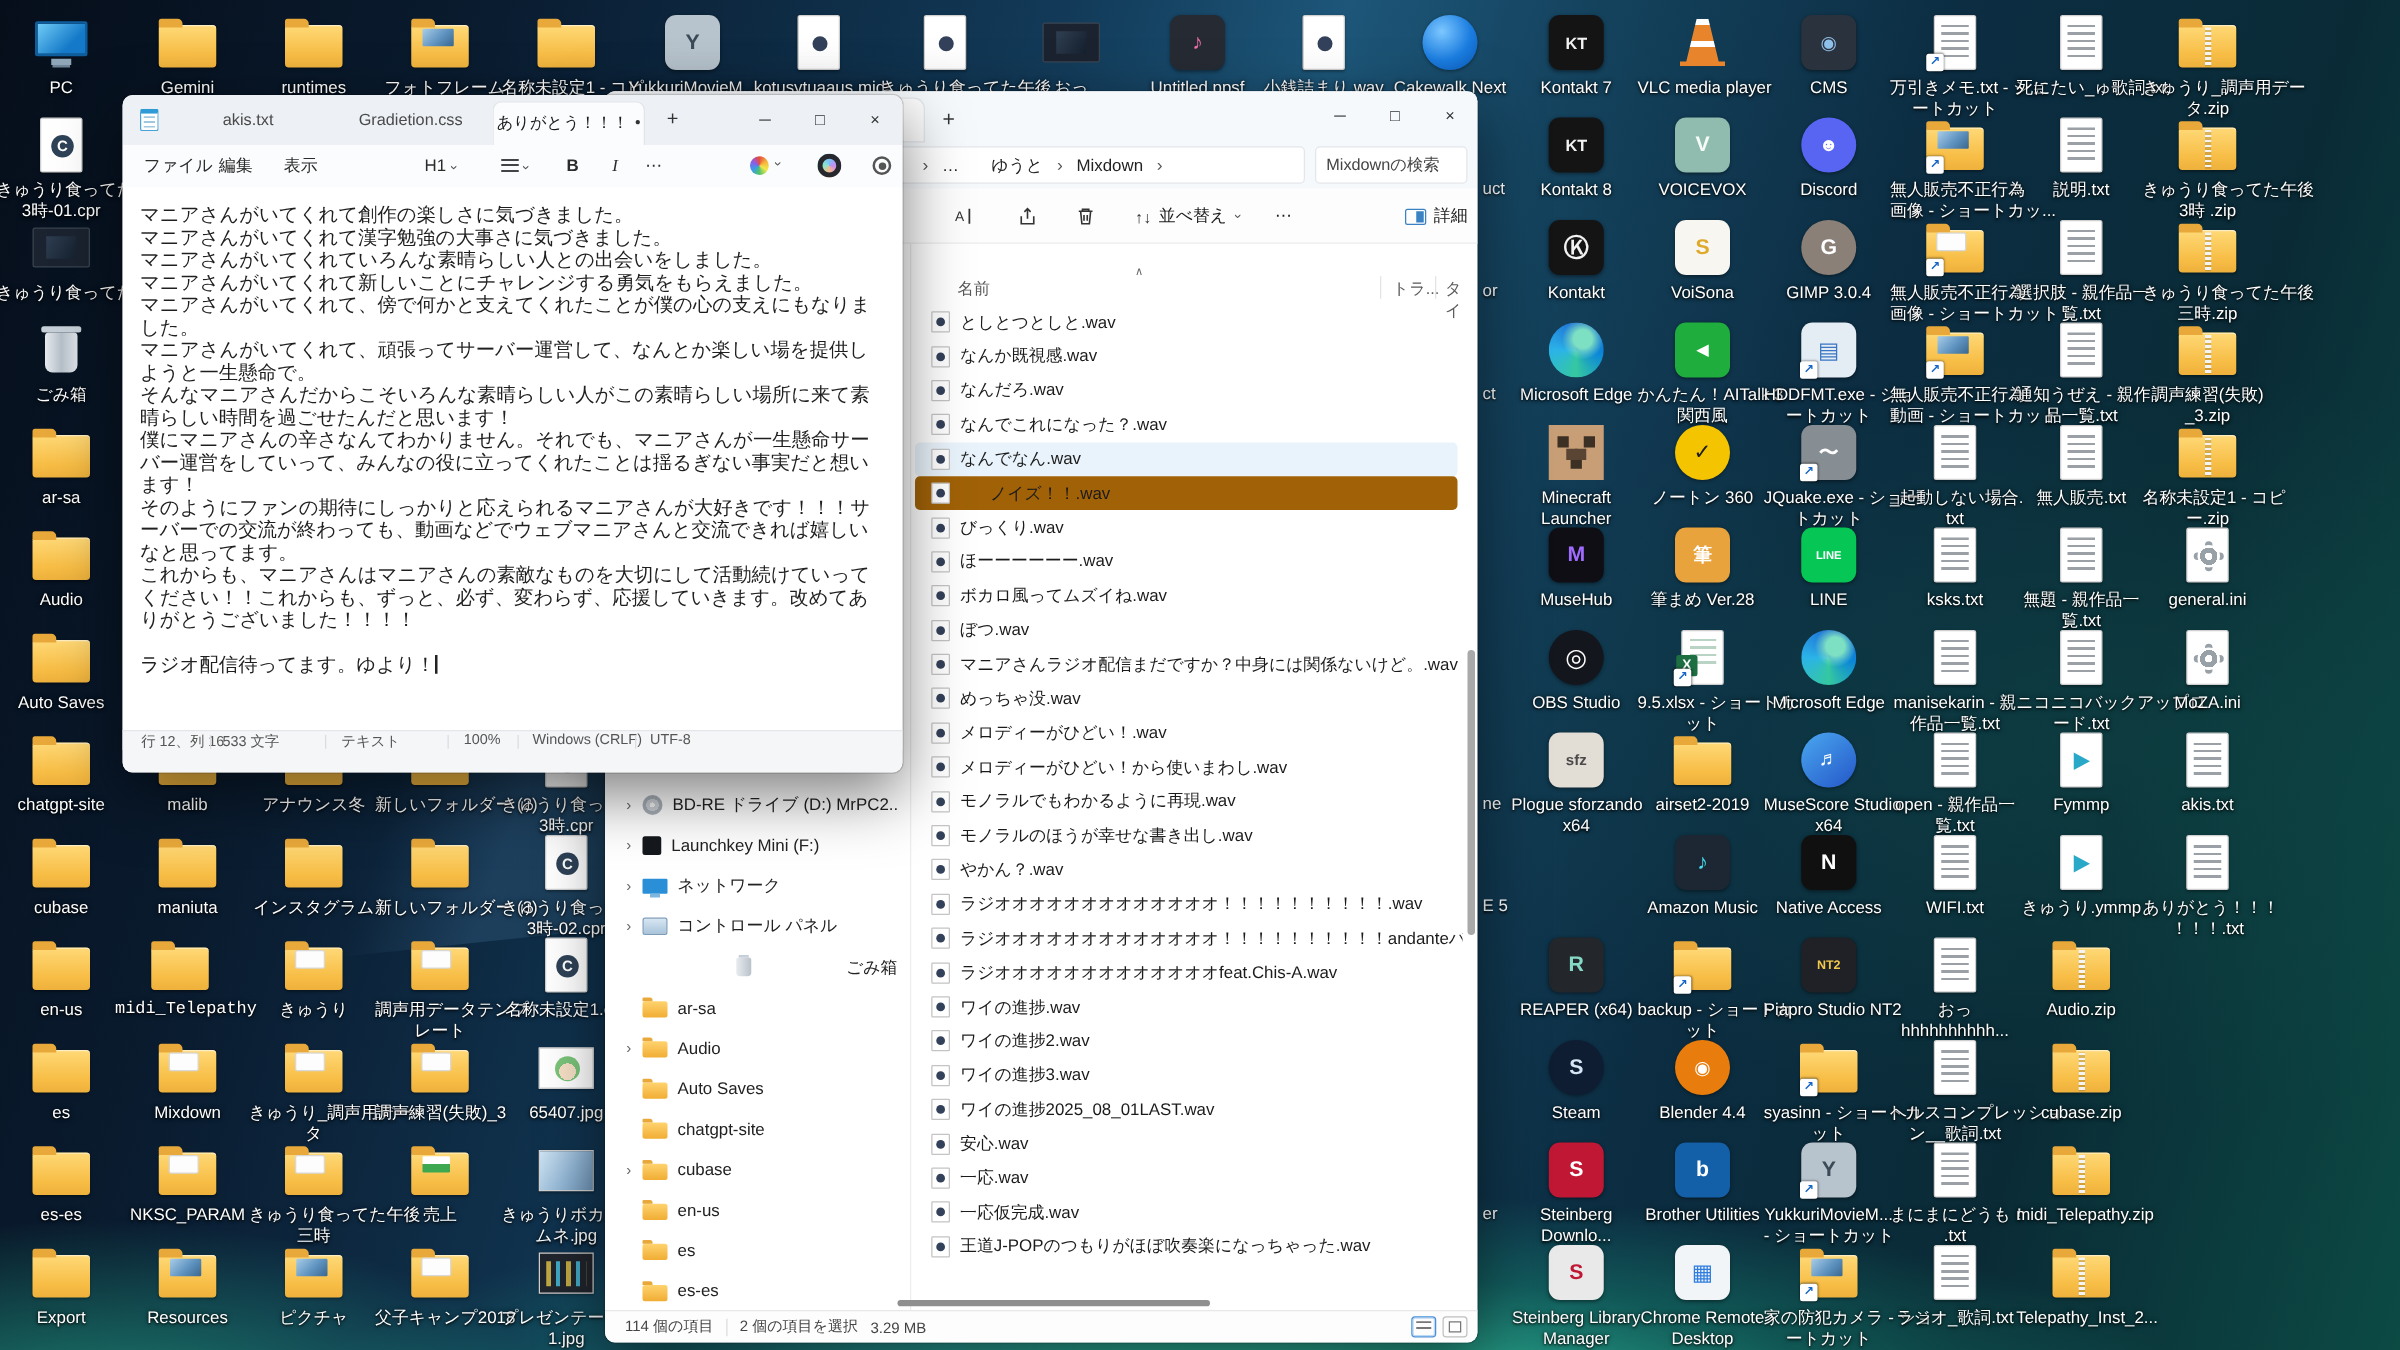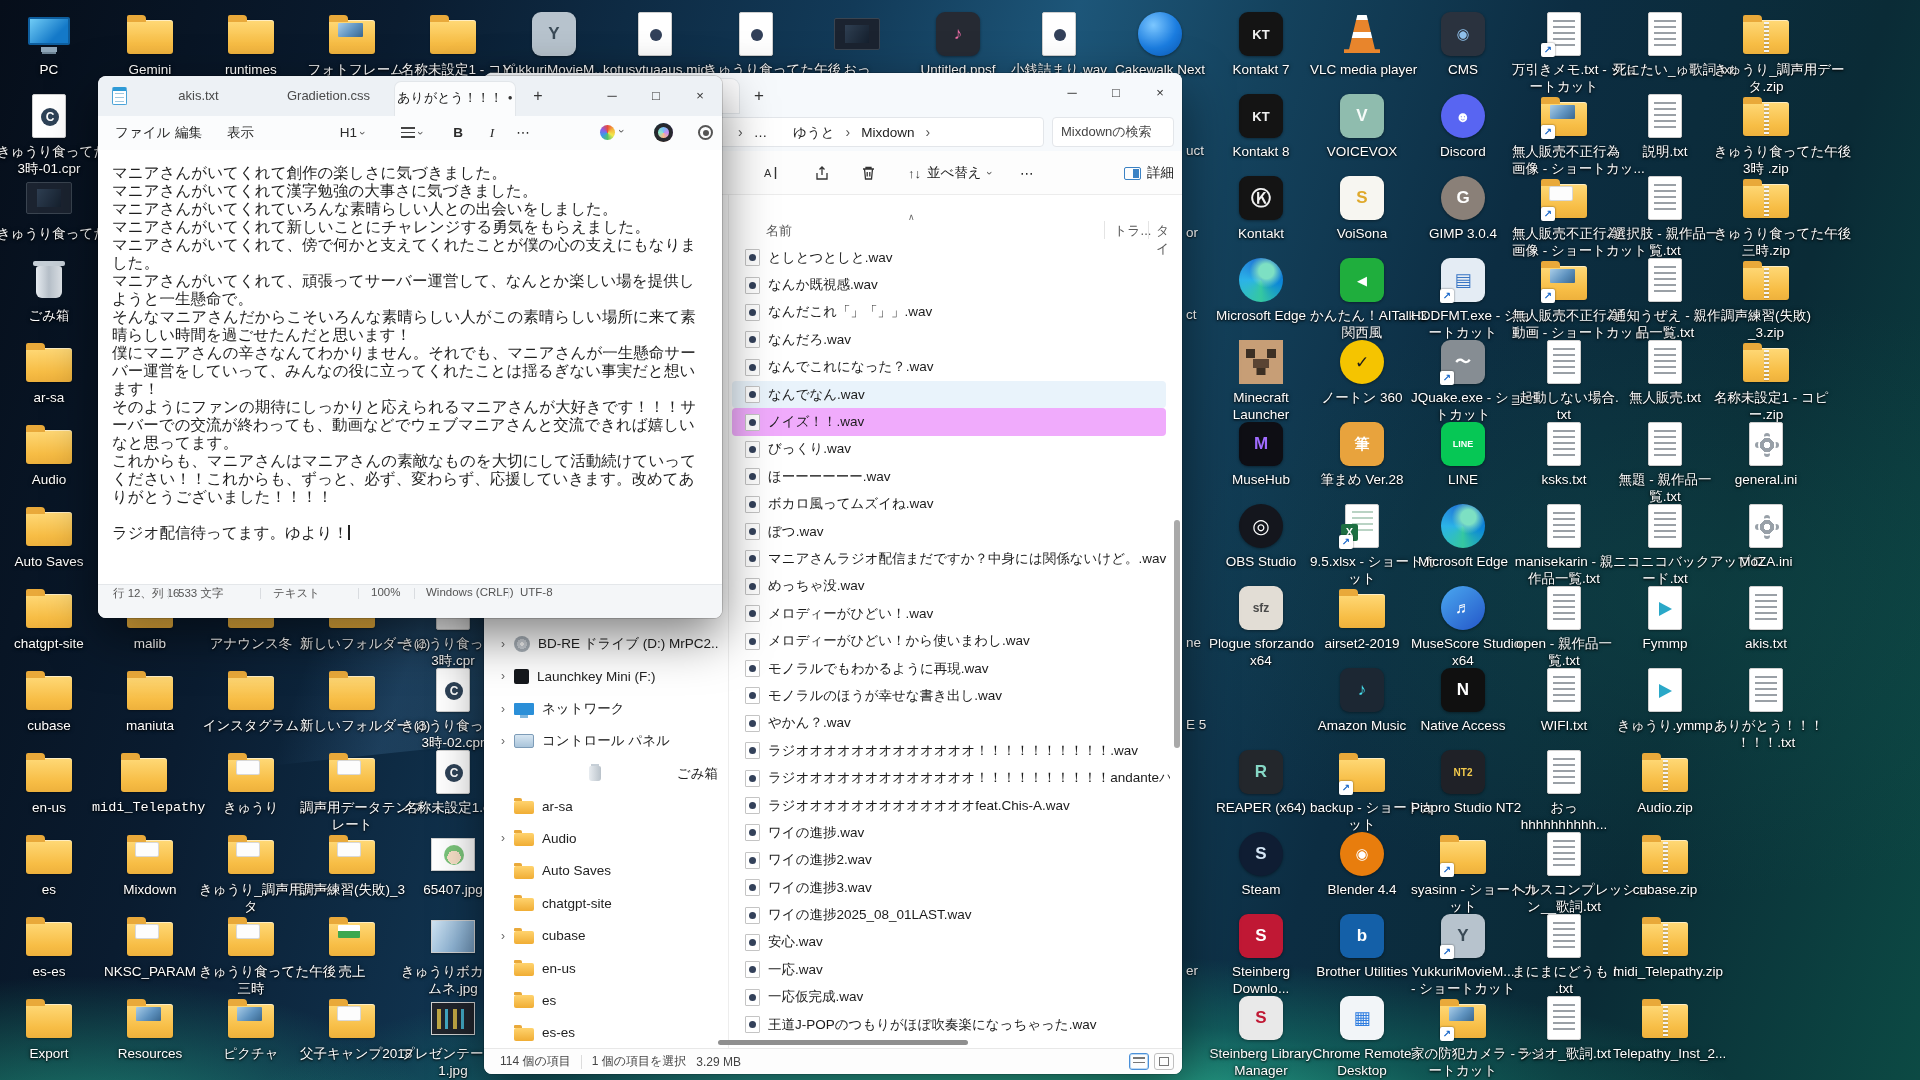--- a/index.html
+++ b/index.html
@@ -150,21 +150,21 @@
 
   .ex-head { position:absolute; left:248px; top:145px; right:16px; height:26px; font-size:13px; color:#5a5a5a; }
   .ex-head .hd-name { position:absolute; left:34px; top:4px; }
   .ex-head .hd-caret { position:absolute; left:176px; top:-6px; font-size:9px; color:#666; }
   .ex-head .hd-track { position:absolute; left:382px; top:4px; }
   .ex-head .hd-title { position:absolute; left:424px; top:4px; }
   .ex-head .hd-sep { position:absolute; top:3px; width:1px; height:18px; background:#e4e4e4; }
   .ex-list { position:absolute; left:248px; top:171px; width:438px; height:796px; overflow:hidden; }
   .frow { height:27.4px; display:flex; align-items:center; border-radius:4px; margin-right:4px; }
   .frow.hov { background:#e9f3fb; }
-  .frow.sel { background:#f0abfc; }
+  .frow.sel { background:#a16207;gap:24px; }
   .fi { width:15px; height:17px; background:#fff; border:1px solid #c4c4c4; border-radius:1px; margin:0 8px 0 13px;
     position:relative; flex:none; }
   .fi::after { content:""; position:absolute; left:3px; top:4px; width:7px; height:7px; border-radius:50%; background:#33415a; }
   .fname { font-size:13.5px; color:#1b1b1b; white-space:nowrap; }
 
   .ex-vscroll { position:absolute; right:2px; top:447px; width:6px; height:228px; background:#a9a9a9; border-radius:3px; }
   .ex-hscroll { position:absolute; left:234px; top:967px; width:250px; height:5px; background:#8f8f8f; border-radius:3px; }
   .ex-status { position:absolute; left:0; right:0; bottom:0; height:26px; background:#fdfdfd; border-top:1px solid #e8e8e8;
     font-size:12px; color:#444; display:flex; align-items:center; }
   .ex-status .st-sep { width:1px; height:14px; background:#dcdcdc; margin:0 10px; }
@@ -1092,24 +1092,20 @@
       <div class="frow">
         <span class="fi"></span>
         <span class="fname">としとつとしと.wav</span>
       </div>
       <div class="frow">
         <span class="fi"></span>
         <span class="fname">なんか既視感.wav</span>
       </div>
       <div class="frow">
         <span class="fi"></span>
-        <span class="fname">なんだこれ「」「」」.wav</span>
-      </div>
-      <div class="frow">
-        <span class="fi"></span>
         <span class="fname">なんだろ.wav</span>
       </div>
       <div class="frow">
         <span class="fi"></span>
         <span class="fname">なんでこれになった？.wav</span>
       </div>
       <div class="frow hov">
         <span class="fi"></span>
         <span class="fname">なんでなん.wav</span>
       </div>
@@ -1206,21 +1202,21 @@
         <span class="fname">王道J-POPのつもりがほぼ吹奏楽になっちゃった.wav</span>
       </div>
     </div>
 
   <div class="ex-vscroll"></div>
   <div class="ex-hscroll"></div>
 
   <div class="ex-status">
     <span style="margin-left:16px">114 個の項目</span>
     <span class="st-sep"></span>
-    <span>1 個の項目を選択</span>
+    <span>2 個の項目を選択</span>
     <span style="margin-left:10px">3.29 MB</span>
     <span style="flex:1"></span>
     <span class="view-ic lines active"></span>
     <span class="view-ic box" style="margin-right:8px"></span>
   </div>
 </div>
 
 <div class="win notepad">
   <div class="np-tabbar">
     <div class="np-appicon"></div>

